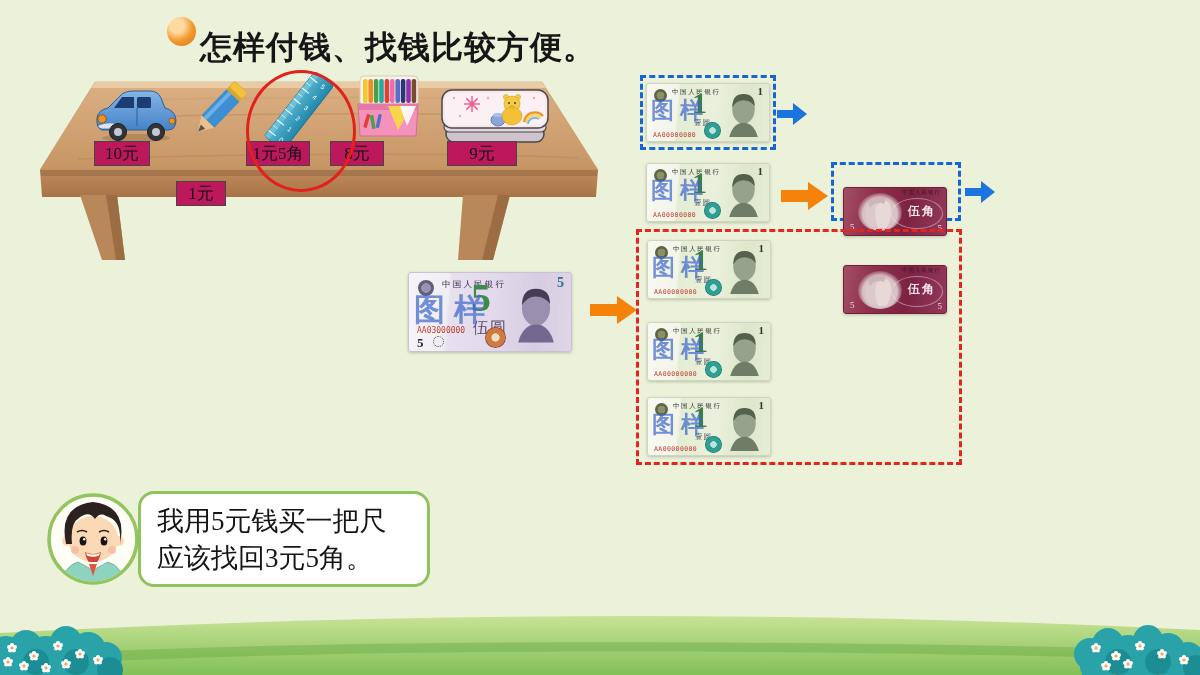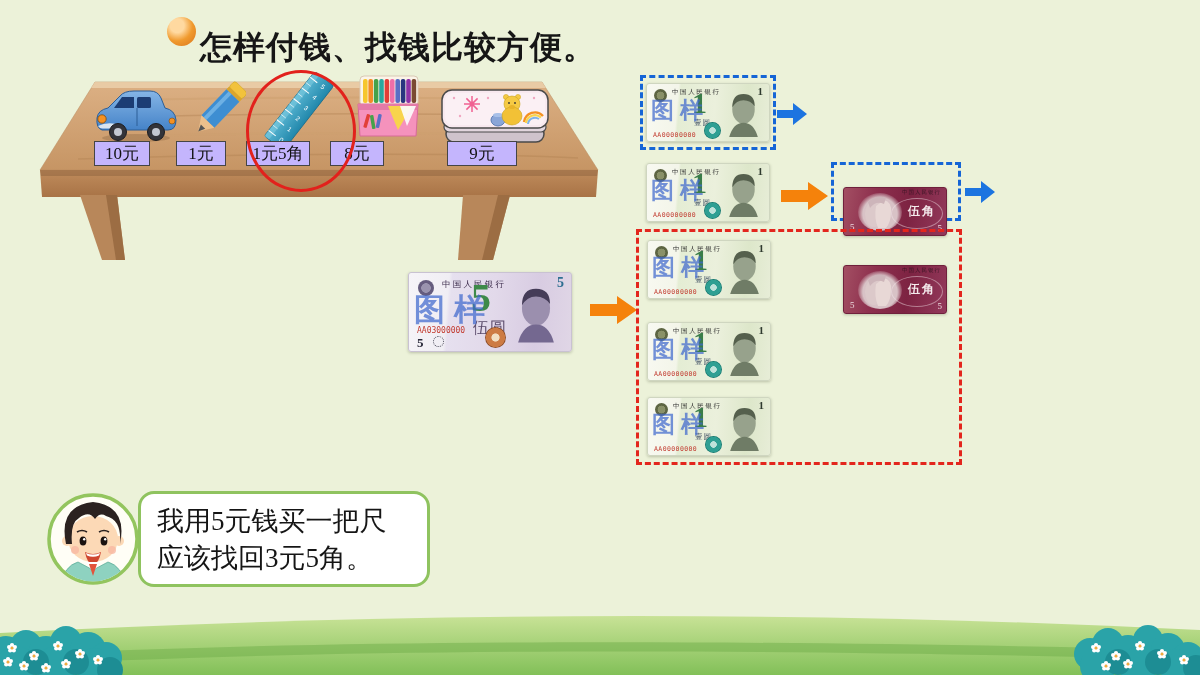--- a/index.html
+++ b/index.html
@@ -8,21 +8,21 @@
   .abs{position:absolute;}
 
   
   .badge{left:14px;top:13px;width:148px;height:37px;background:#a9d4e6;border-radius:9px;
          display:flex;align-items:center;justify-content:center;font-size:25px;color:#111;}
   .bead{left:167px;top:17px;width:29px;height:29px;border-radius:50%;
         background:radial-gradient(circle at 35% 30%,#ffd9a0 0 25%,#f09a2e 55%,#d8731a 100%);}
   .title{left:200px;top:26px;font-size:32px;font-weight:700;color:#161616;letter-spacing:1px;white-space:nowrap;}
 
   
-  .tag{top:141px;height:25px;background:#c4b5fd;border:1.5px solid #454545;box-sizing:border-box;
+  .tag{top:141px;height:25px;background:#be185d;border:1.5px solid #454545;box-sizing:border-box;
        display:flex;align-items:center;justify-content:center;font-size:17px;color:#111;z-index:3;}
   .red-circle{left:246px;top:70px;width:104px;height:116px;border:3.5px solid #e2211c;
               border-radius:50%;z-index:5;}
 
   
   .dash-blue{border:3px dashed #1565d6;box-sizing:border-box;}
   .dash-red{border:3px dashed #e3261d;box-sizing:border-box;}
 
   
   .note{position:absolute;border-radius:3px;box-shadow:0 1px 3px rgba(60,70,40,.28);}
@@ -224,21 +224,21 @@
     <path d="M86,36 A11 11 0 0 1 105,30" stroke="#f59122" stroke-width="2.4" fill="none"></path>
     <path d="M88,37 A9 9 0 0 1 103,31.5" stroke="#f8d44c" stroke-width="2.2" fill="none"></path>
     <path d="M90,38 A7 7 0 0 1 101,33" stroke="#7fb3e8" stroke-width="2" fill="none"></path>
     <circle cx="16" cy="12" r="1.2" fill="#f0a6c0"></circle>
       <circle cx="22" cy="30" r="1.2" fill="#f0a6c0"></circle>
     <circle cx="96" cy="12" r="1.2" fill="#f0a6c0"></circle>
       <circle cx="50" cy="12" r="1.2" fill="#f0a6c0"></circle>
   </svg>
 
   <div class="abs tag" style="left:94px;width:56px;">10元</div>
-  <div class="abs tag" style="left:176px;width:50px;">1元</div>
+  <div class="abs tag" style="left:176px;width:50px;margin-top:40px;">1元</div>
   <div class="abs tag" style="left:246px;width:64px;">1元5角</div>
   <div class="abs tag" style="left:330px;width:54px;">8元</div>
   <div class="abs tag" style="left:447px;width:70px;text-align:right;">9元</div>
 
   <div class="abs red-circle"></div>
 
   <div class="note cny5" style="left:408px;top:272px;">
     <span class="emblem"></span>
     <span class="bank">中国人民银行</span>
     <span class="corner">5</span>

